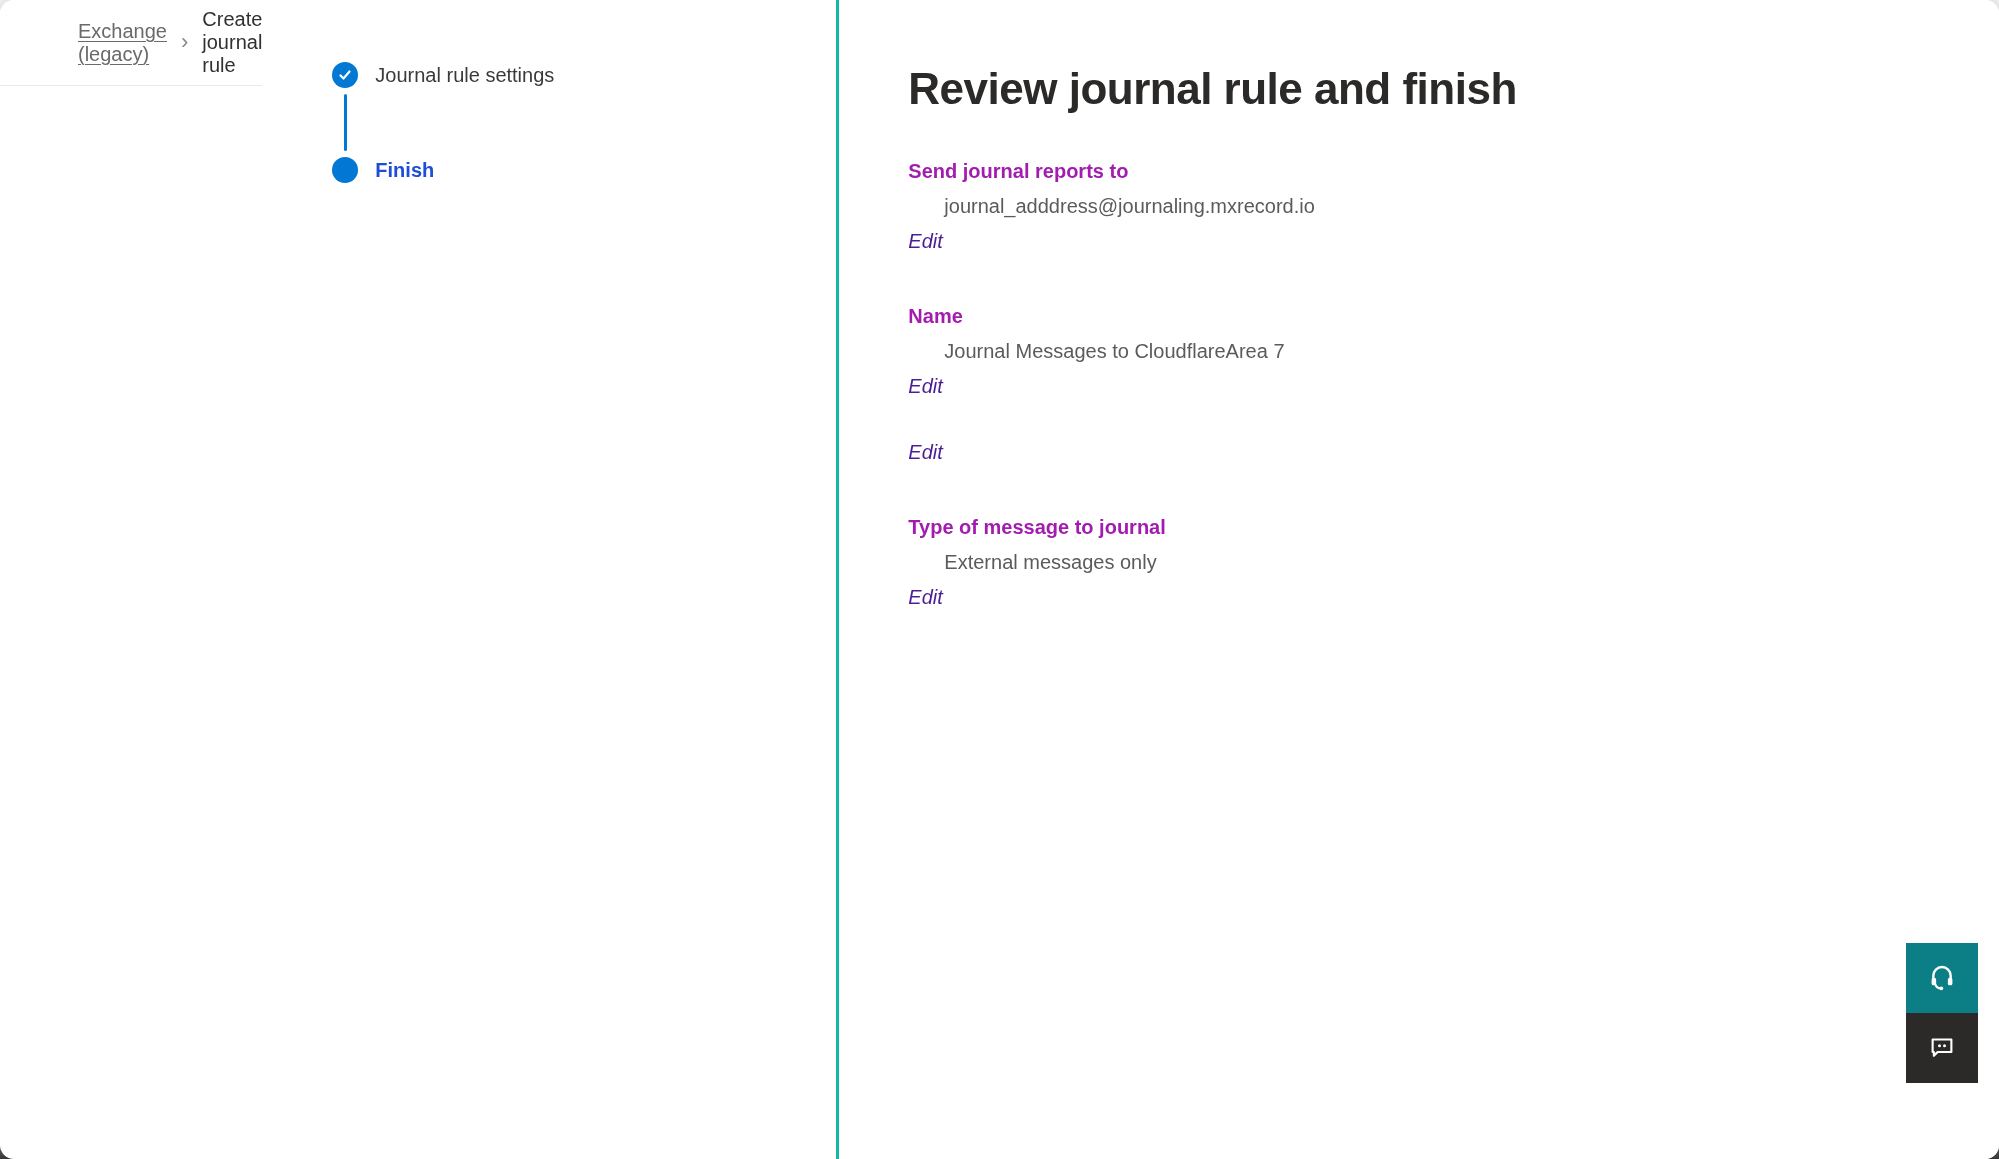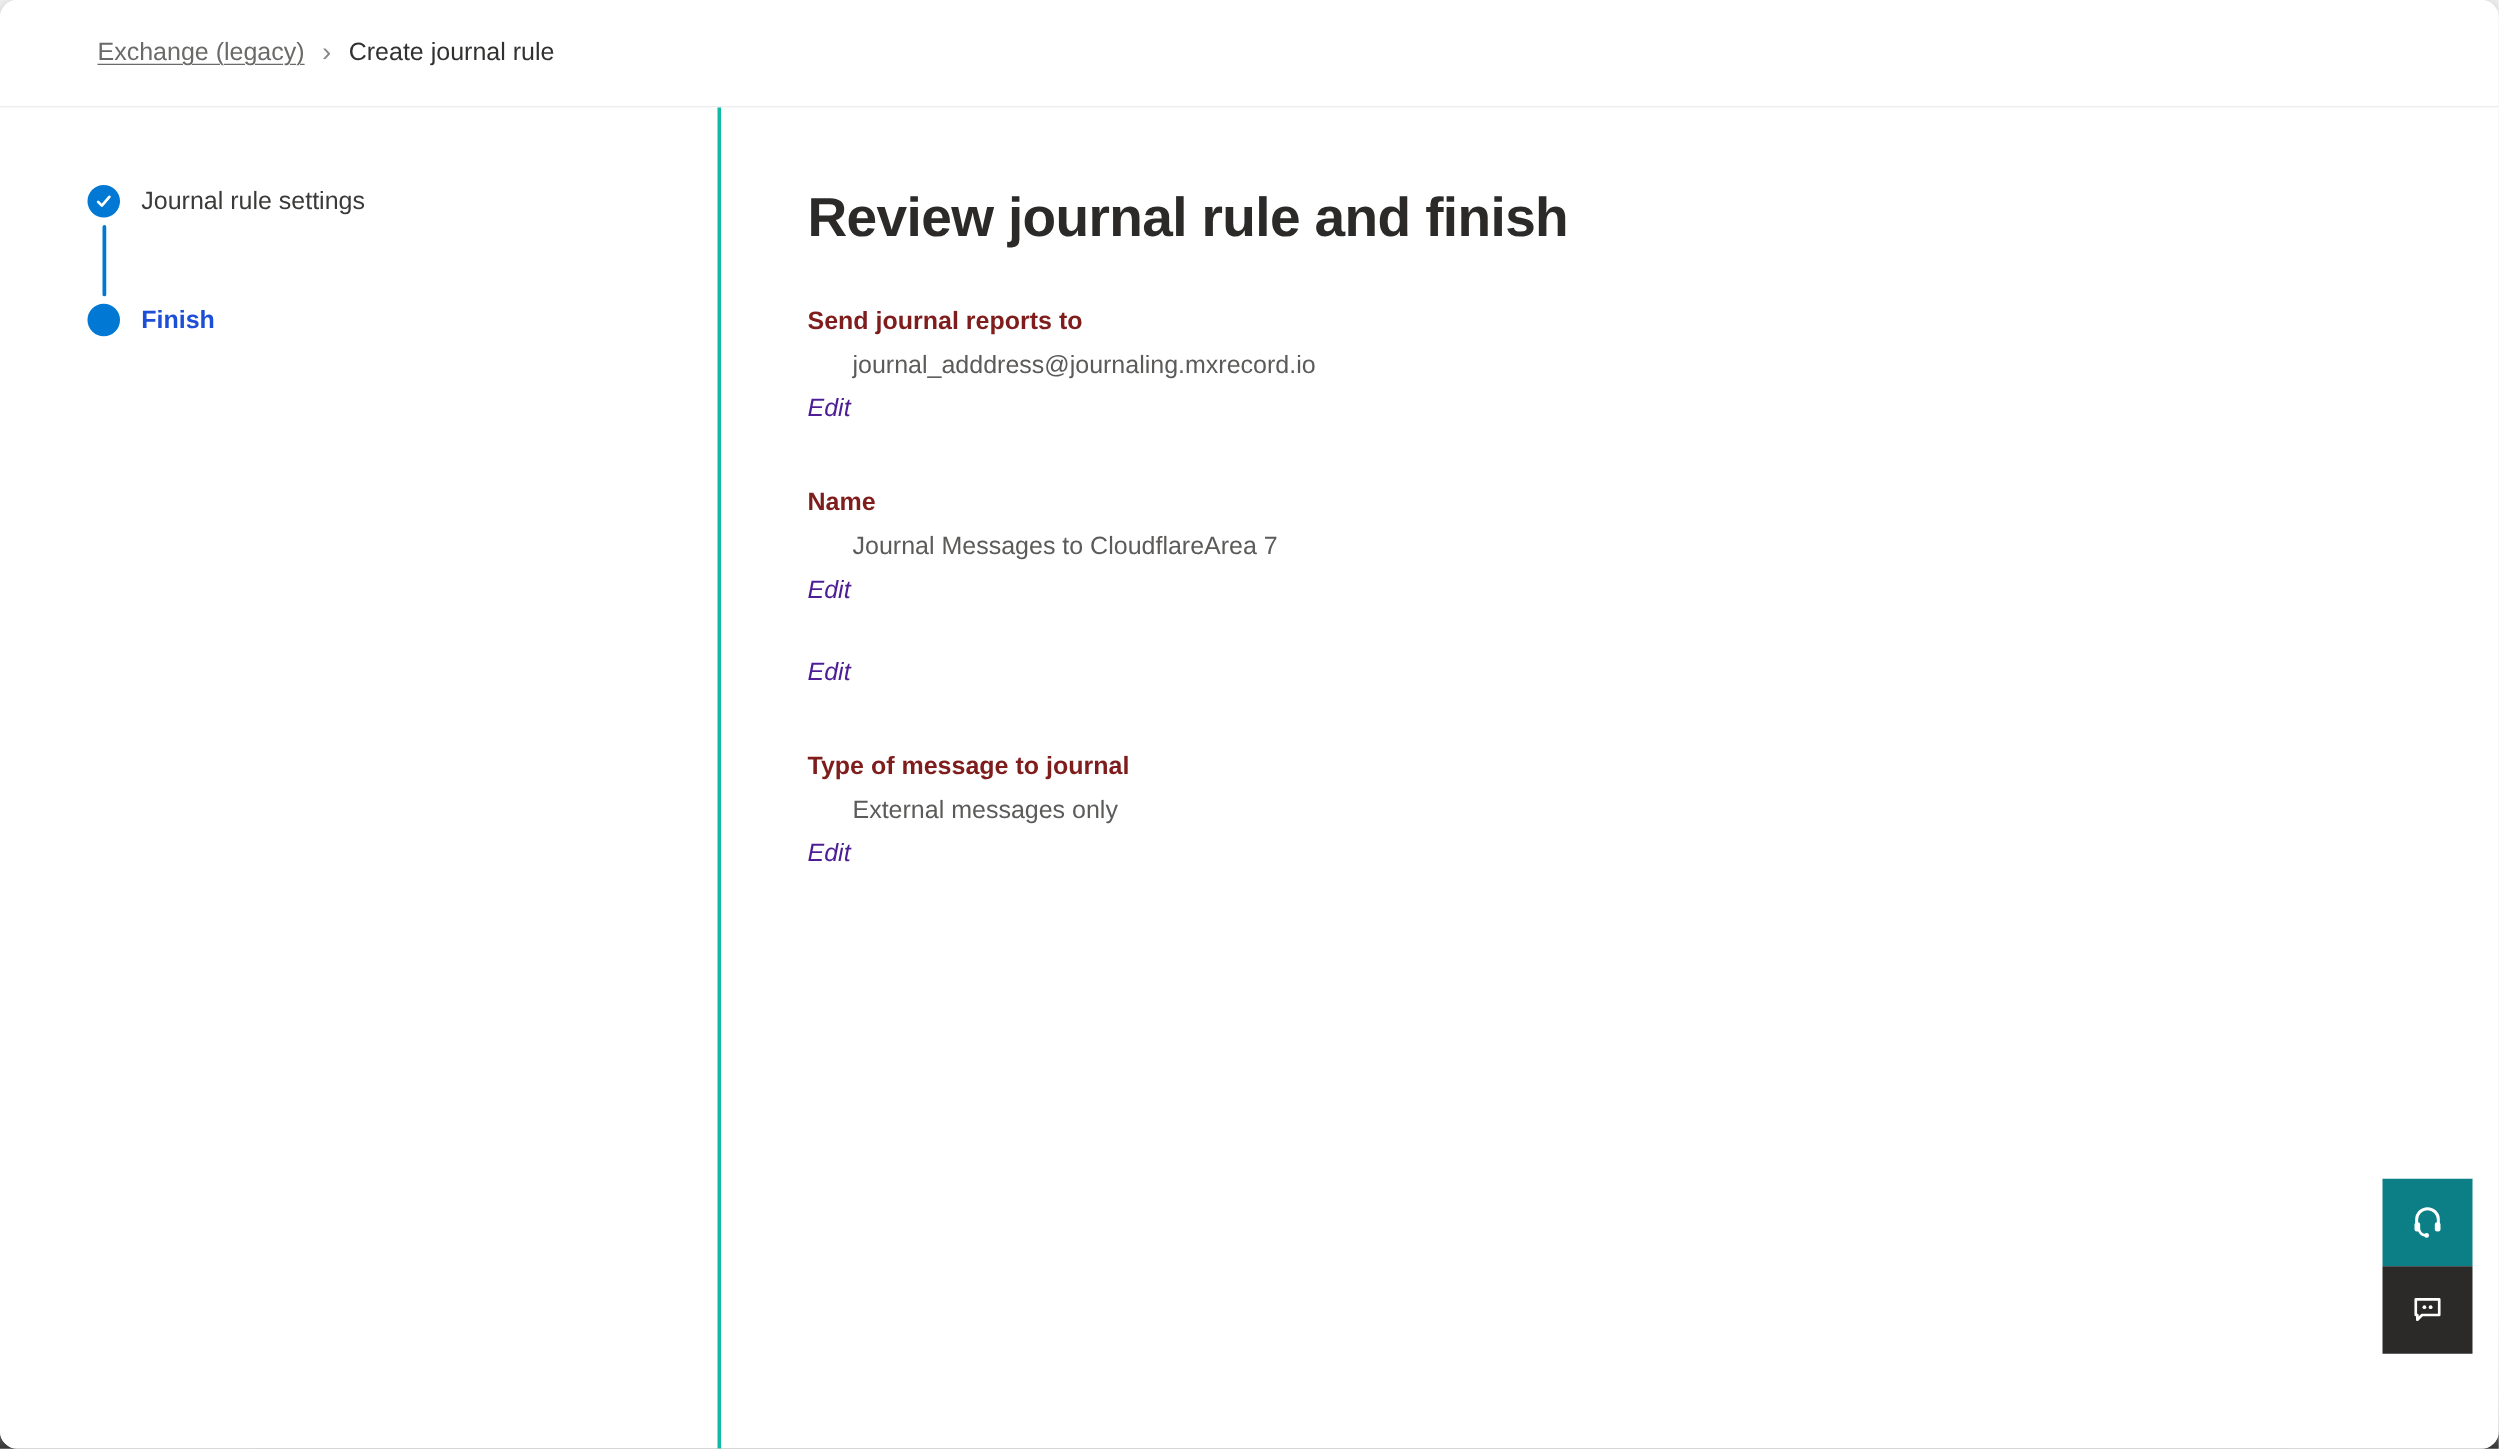--- a/index.html
+++ b/index.html
@@ -9,21 +9,21 @@
     background: linear-gradient(180deg, #f2f2f2 0%, #f2f2f2 90%, #8a8a8a 98%, #3a3a3a 100%);
     position: relative;
     overflow: hidden;
   }
   .window {
     position: absolute; left:0; top:0;
     width: 1999px; height: 1159px;
     background: #ffffff;
     border-radius: 14px;
     overflow: hidden;
-    display: flex; flex-direction: column;
+    display: flex; flex-direction: row;
     box-shadow: 0 2px 14px rgba(0,0,0,.18);
   }
   
   .topbar {
     height: 86px; flex: 0 0 86px;
     background: #ffffff;
     border-bottom: 1px solid #e9e8e7;
     display: flex; align-items: center;
     padding-left: 78px;
   }
@@ -57,21 +57,21 @@
     padding: 52px 60px 0 69px;
     position: relative;
   }
   .page-title {
     font-size: 44px; font-weight: bold; color:#2b2a29;
     letter-spacing: -0.5px;
     margin-bottom: 38px;
     margin-top: 12px;
   }
   .section { margin-bottom: 31px; }
-  .section-label { font-size:20px; font-weight:600; color:#7f1d1d; line-height:35px;margin-top:40px; }
+  .section-label { font-size:20px; font-weight:600; color:#a21caf; line-height:35px;margin-top:40px; }
   .section-value { font-size:20px; color:#5c5b5a; line-height:35px;margin-left:36px; }
   .section-value:empty { display:none; }
   .edit-link { font-size:20px; color:#4c1d95; line-height:35px; cursor:pointer; display:inline-block;font-style:italic; }
   
   .footer {
     height: 92px; flex: 0 0 92px;
     border-top: 1px solid #e5e4e3;
     background: linear-gradient(180deg, #fdfdfd 0%, #f4f4f4 55%, #e9e9e9 85%, #dadada 100%);
     position: relative;
   }

